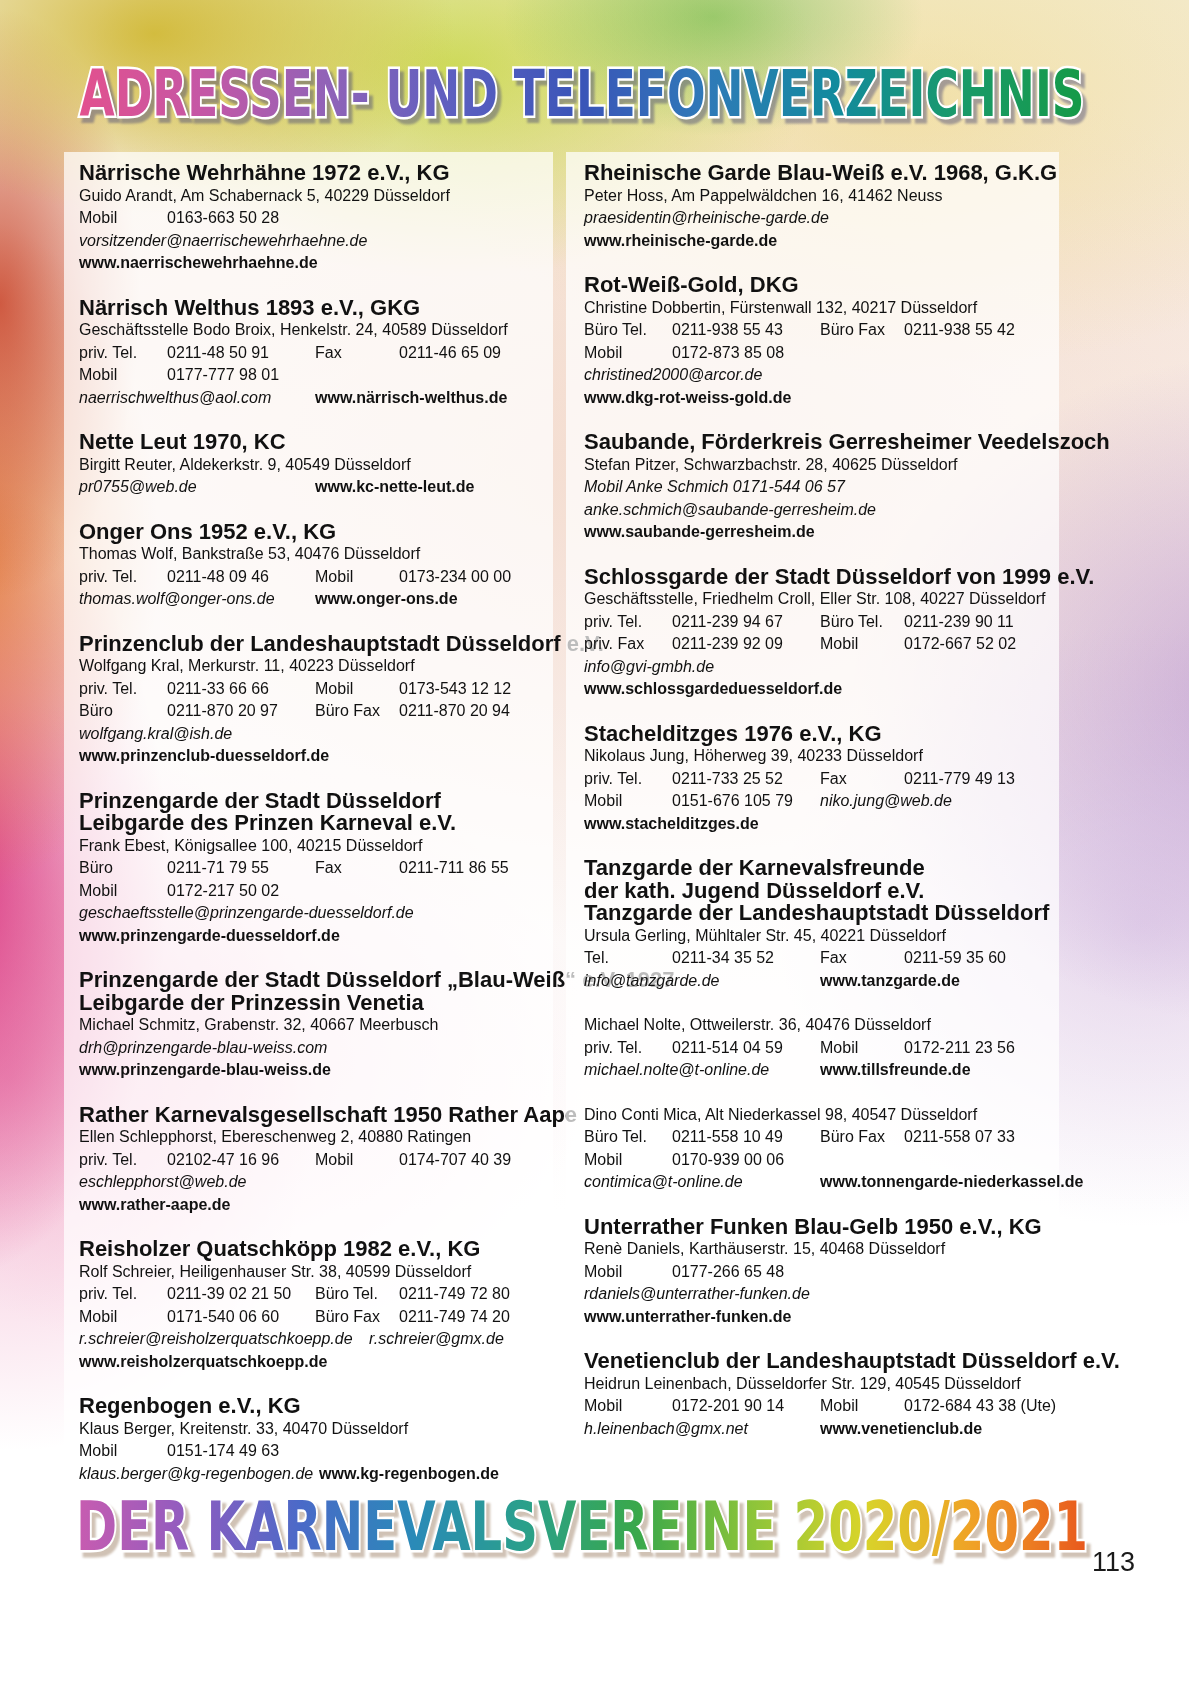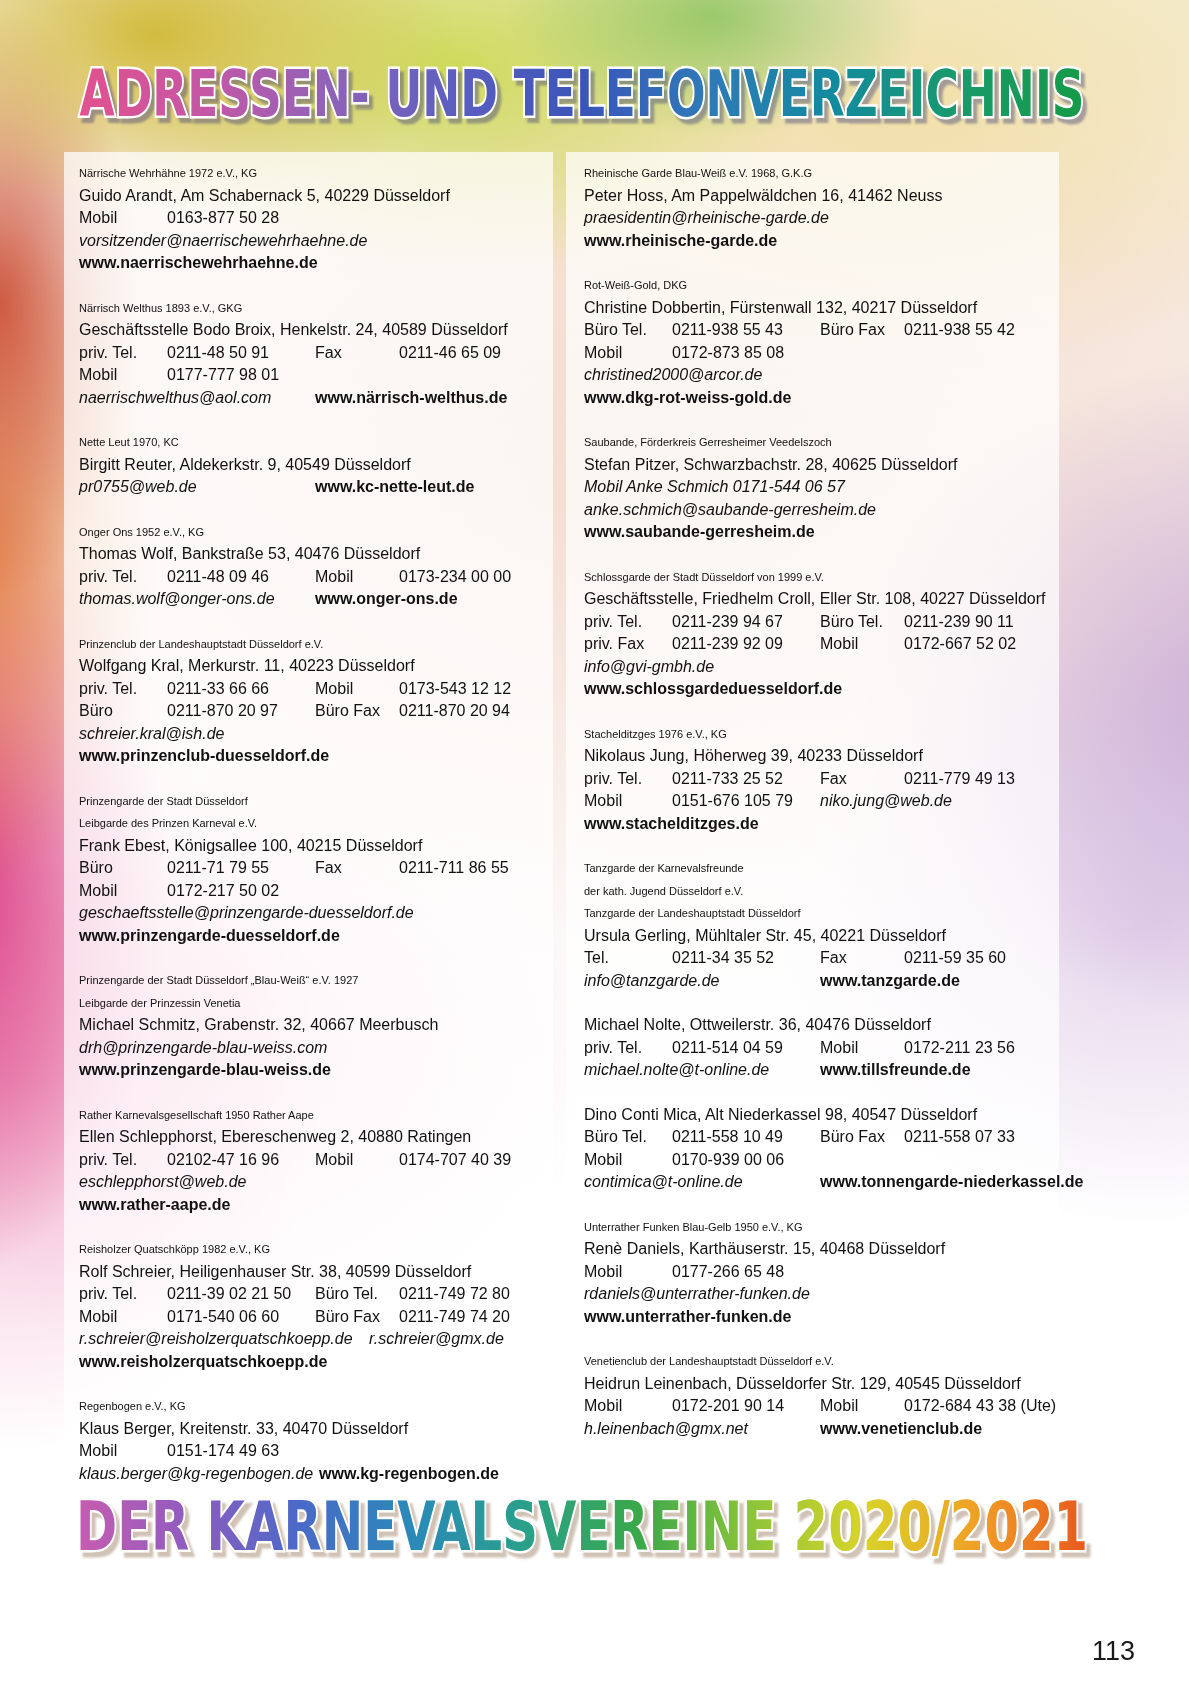--- a/index.html
+++ b/index.html
@@ -34,25 +34,25 @@
     stroke:#ffffff; stroke-width:5px; paint-order:stroke; fill:url(#grad-bottom);
     filter:drop-shadow(4px 5px 1px rgba(150,120,90,0.45));}
 
   .columns{position:absolute; left:64px; top:152px; display:flex; gap:13px;}
   .col{background:rgba(255,255,255,0.72); width:489px; min-height:1322px; padding:10px 0 10px 15px; box-sizing:border-box;}
   .col.right{width:493px; padding-left:18px;}
 
   .entry{margin-bottom:22px;}
   .line{white-space:nowrap; height:22.5px; line-height:22.5px; font-size:16px; color:#111111;}
   .line span{display:inline-block; vertical-align:top; white-space:pre;}
-  .t-h{font-weight:normal; font-size:11px;}
+  .t-h{font-weight:bold; font-size:22px;}
   .t-b{font-weight:bold;}
   .t-i{font-style:italic;}
 
-  .page-number{position:absolute; right:54px; top:1636px; font-size:27px; color:#1a1a1a;}
+  .page-number{position:absolute; right:54px; top:1547px; font-size:27px; color:#1a1a1a;}
 </style>
 </head>
 <body>
 
 <div class="page">
   <div class="bg"></div>
 
   <svg class="title-svg title-top" viewBox="0 0 1189 110">
     <defs>
       <linearGradient id="grad-top" x1="0%" y1="0%" x2="100%" y2="0%">
@@ -68,21 +68,21 @@
         </linearGradient>
     </defs>
     <text x="582" y="86" text-anchor="middle" textLength="1005" lengthAdjust="spacingAndGlyphs">ADRESSEN- UND TELEFONVERZEICHNIS</text>
   </svg>
 
   <div class="columns">
     <div class="col left" id="col-left">
         <div class="entry">
           <div class="line t-h">Närrische Wehrhähne 1972 e.V., KG</div>
           <div class="line"><span class="t-r">Guido Arandt, Am Schabernack 5, 40229 Düsseldorf</span></div>
-          <div class="line"><span class="t-r" style="width: 88px;">Mobil</span><span class="t-r">0163-877 50 28</span></div>
+          <div class="line"><span class="t-r" style="width: 88px;">Mobil</span><span class="t-r">0163-663 50 28</span></div>
           <div class="line"><span class="t-i">vorsitzender@naerrischewehrhaehne.de</span></div>
           <div class="line"><span class="t-b">www.naerrischewehrhaehne.de</span></div>
         </div>
         <div class="entry">
           <div class="line t-h">Närrisch Welthus 1893 e.V., GKG</div>
           <div class="line"><span class="t-r">Geschäftsstelle Bodo Broix, Henkelstr. 24, 40589 Düsseldorf</span></div>
           <div class="line"><span class="t-r" style="width: 88px;">priv. Tel.</span><span class="t-r" style="width: 148px;">0211-48 50 91</span><span class="t-r" style="width: 84px;">Fax</span><span class="t-r">0211-46 65 09</span></div>
           <div class="line"><span class="t-r" style="width: 88px;">Mobil</span><span class="t-r">0177-777 98 01</span></div>
           <div class="line"><span class="t-i" style="width: 236px;">naerrischwelthus@aol.com</span><span class="t-b">www.närrisch-welthus.de</span></div>
         </div>
@@ -95,21 +95,21 @@
           <div class="line t-h">Onger Ons 1952 e.V., KG</div>
           <div class="line"><span class="t-r">Thomas Wolf, Bankstraße 53, 40476 Düsseldorf</span></div>
           <div class="line"><span class="t-r" style="width: 88px;">priv. Tel.</span><span class="t-r" style="width: 148px;">0211-48 09 46</span><span class="t-r" style="width: 84px;">Mobil</span><span class="t-r">0173-234 00 00</span></div>
           <div class="line"><span class="t-i" style="width: 236px;">thomas.wolf@onger-ons.de</span><span class="t-b">www.onger-ons.de</span></div>
         </div>
         <div class="entry">
           <div class="line t-h">Prinzenclub der Landeshauptstadt Düsseldorf e.V.</div>
           <div class="line"><span class="t-r">Wolfgang Kral, Merkurstr. 11, 40223 Düsseldorf</span></div>
           <div class="line"><span class="t-r" style="width: 88px;">priv. Tel.</span><span class="t-r" style="width: 148px;">0211-33 66 66</span><span class="t-r" style="width: 84px;">Mobil</span><span class="t-r">0173-543 12 12</span></div>
           <div class="line"><span class="t-r" style="width: 88px;">Büro</span><span class="t-r" style="width: 148px;">0211-870 20 97</span><span class="t-r" style="width: 84px;">Büro Fax</span><span class="t-r">0211-870 20 94</span></div>
-          <div class="line"><span class="t-i">schreier.kral@ish.de</span></div>
+          <div class="line"><span class="t-i">wolfgang.kral@ish.de</span></div>
           <div class="line"><span class="t-b">www.prinzenclub-duesseldorf.de</span></div>
         </div>
         <div class="entry">
           <div class="line t-h">Prinzengarde der Stadt Düsseldorf</div>
           <div class="line t-h">Leibgarde des Prinzen Karneval e.V.</div>
           <div class="line"><span class="t-r">Frank Ebest, Königsallee 100, 40215 Düsseldorf</span></div>
           <div class="line"><span class="t-r" style="width: 88px;">Büro</span><span class="t-r" style="width: 148px;">0211-71 79 55</span><span class="t-r" style="width: 84px;">Fax</span><span class="t-r">0211-711 86 55</span></div>
           <div class="line"><span class="t-r" style="width: 88px;">Mobil</span><span class="t-r">0172-217 50 02</span></div>
           <div class="line"><span class="t-i">geschaeftsstelle@prinzengarde-duesseldorf.de</span></div>
           <div class="line"><span class="t-b">www.prinzengarde-duesseldorf.de</span></div>

